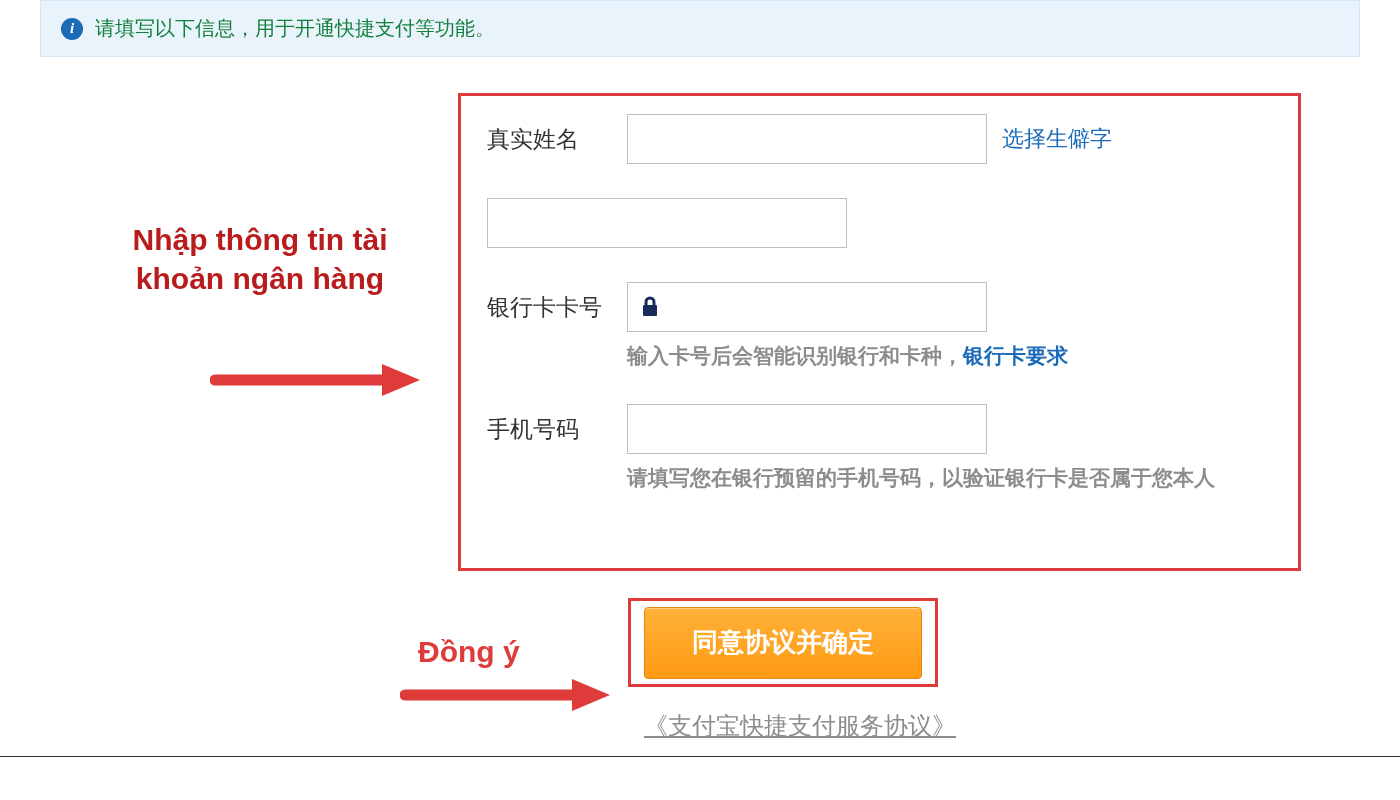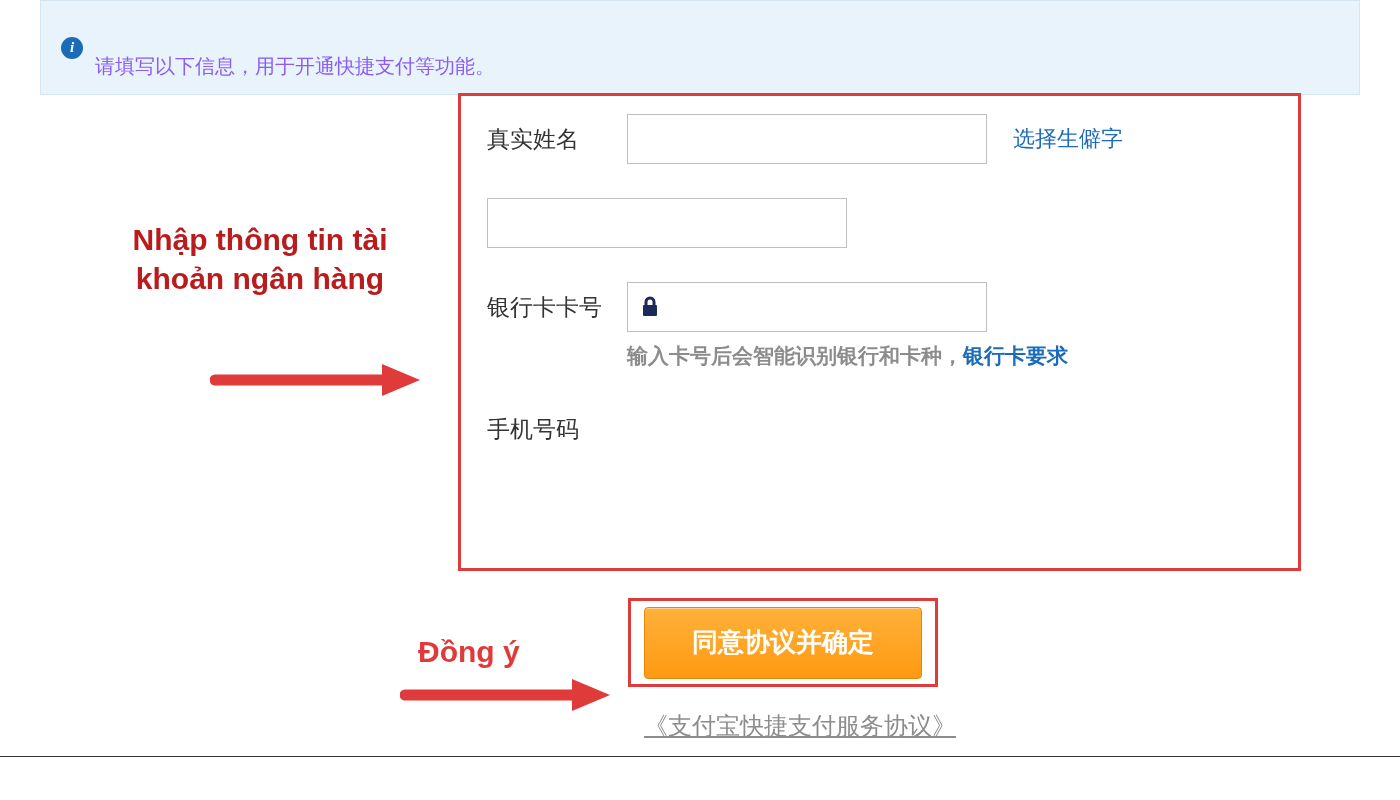--- a/index.html
+++ b/index.html
@@ -20,35 +20,35 @@
     align-items: center;
     gap: 12px;
   }
   .info-icon {
     width: 22px; height: 22px; border-radius: 50%;
     background: #1b6bb8; color: #fff;
     display: flex; align-items: center; justify-content: center;
     font-style: italic; font-family: Georgia, serif; font-weight: bold;
     font-size: 15px;
   }
-  .info-text { color: #8b5cf6; font-size: 20px; margin-top: 38px; }
+  .info-text { color: #15803d; font-size: 20px; }
   .form-box {
     position: absolute;
     left: 458px; top: 93px;
     width: 843px; height: 478px;
     border: 3px solid #e03b3b;
     padding: 18px 26px 10px 26px;
   }
   .form-row { display: flex; align-items: flex-start; margin-bottom: 34px; }
   .form-label {
     width: 140px; padding-right: 14px;
     color: #333; font-size: 23px; line-height: 50px;
   }
   .input-col { flex: 1; display: flex; flex-direction: column; }
-  .input-line { display: flex; align-items: center; gap: 26px; }
+  .input-line { display: flex; align-items: center; gap: 15px; }
   .text-input {
     width: 360px; height: 50px;
     border: 1px solid #bfbfbf;
     padding: 0 10px; font-size: 18px;
     display: flex; align-items: center;
   }
   .rare-char-link { color: #1b6bb8; font-size: 22px; cursor: pointer; }
   .lock-icon { width: 24px; height: 24px; display:inline-block; }
   .hint-text { color: #8c8c8c; font-size: 21px; margin-top: 10px; font-weight: bold; }
   .hint-link { color: #1b6bb8; }
@@ -129,20 +129,26 @@
         </div>
       </div>
       <div class="hint-text">
         <span>输入卡号后会智能识别银行和卡种，</span><span class="hint-link">银行卡要求</span>
       </div>
     </div>
   </div>
 
   <div class="form-row" style="margin-bottom:0">
     <div class="form-label">手机号码</div>
+    <div class="input-col">
+      <div class="input-line">
+        <input class="text-input" type="text" style="">
+      </div>
+      <div class="hint-text">请填写您在银行预留的手机号码，以验证银行卡是否属于您本人</div>
+    </div>
   </div>
 
 </div>
 
 <div class="annot-1">Nhập thông tin tài khoản ngân hàng</div>
 <svg class="arrow-1" viewBox="0 0 210 40">
   <line x1="5" y1="20" x2="180" y2="20" stroke="#e03b3b" stroke-width="11" stroke-linecap="round"></line>
   <polygon points="210,20 172,4 172,36" fill="#e03b3b"></polygon>
 </svg>
 

